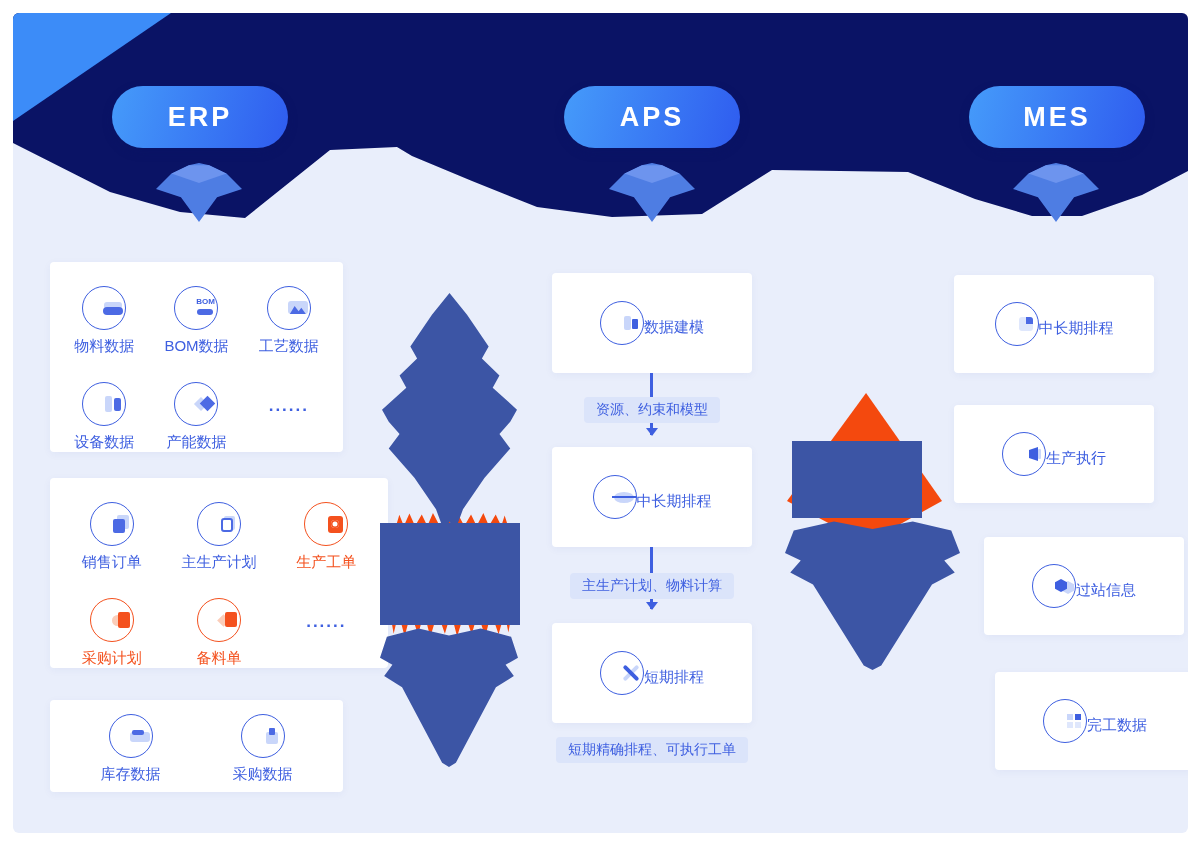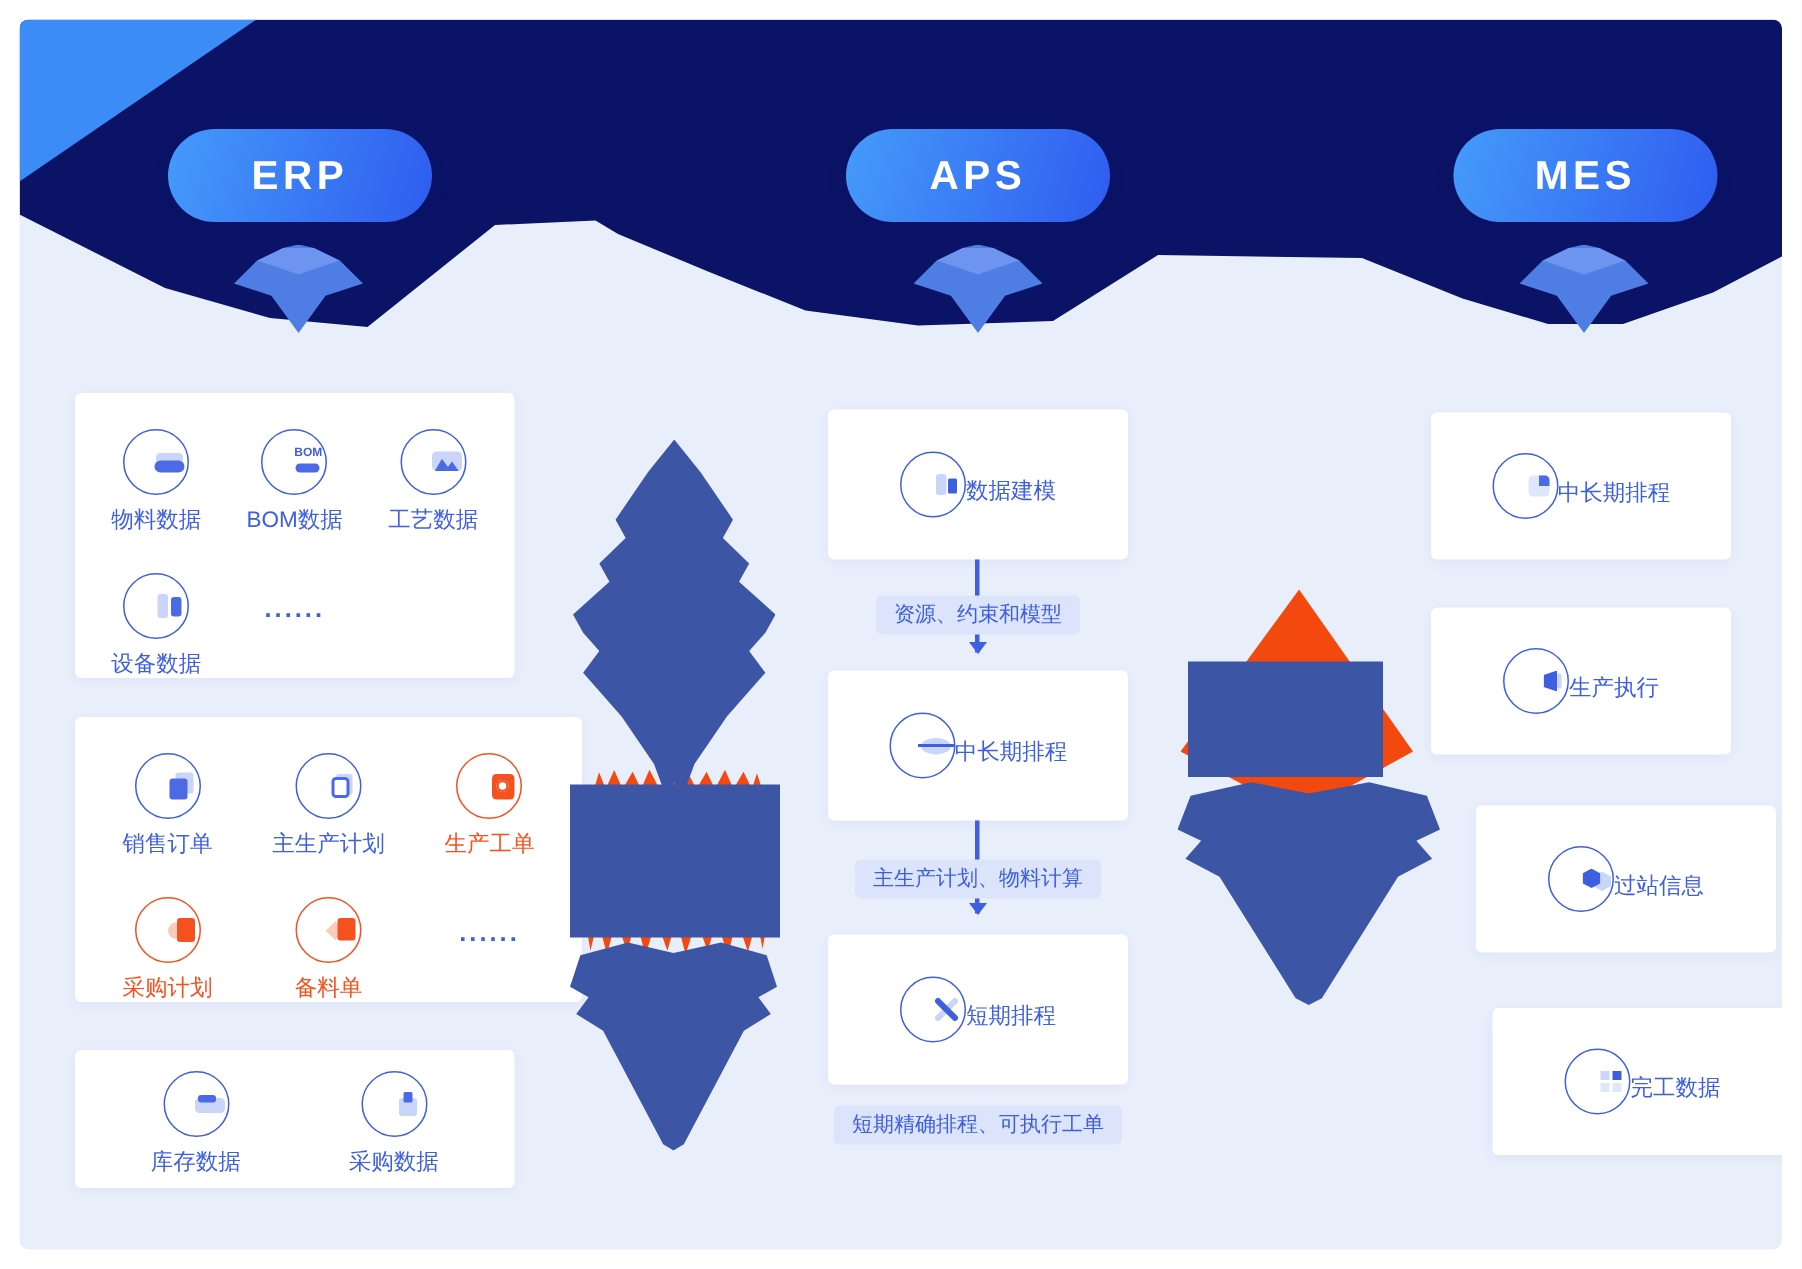--- a/index.html
+++ b/index.html
@@ -174,20 +174,29 @@
       <div class="item">
         <span class="ic">
             <span class="gl g-bars2">
               <span class="s1"></span>
               <span class="s2"></span>
             </span>
           </span>
         <span class="lbl">设备数据</span>
       </div>
       <div class="item">
+        <span class="ic">
+            <span class="gl g-diam">
+              <span class="s1"></span>
+              <span class="s2"></span>
+            </span>
+          </span>
+        <span class="lbl">产能数据</span>
+      </div>
+      <div class="item">
         <span class="dots">......</span>
       </div>
     </div>
 
     <div class="card grid3" style="left:37px;top:465px;width:338px;height:190px">
       <div class="item">
         <span class="ic">
             <span class="gl g-docfold">
               <span class="s1"></span>
               <span class="s2"></span>

